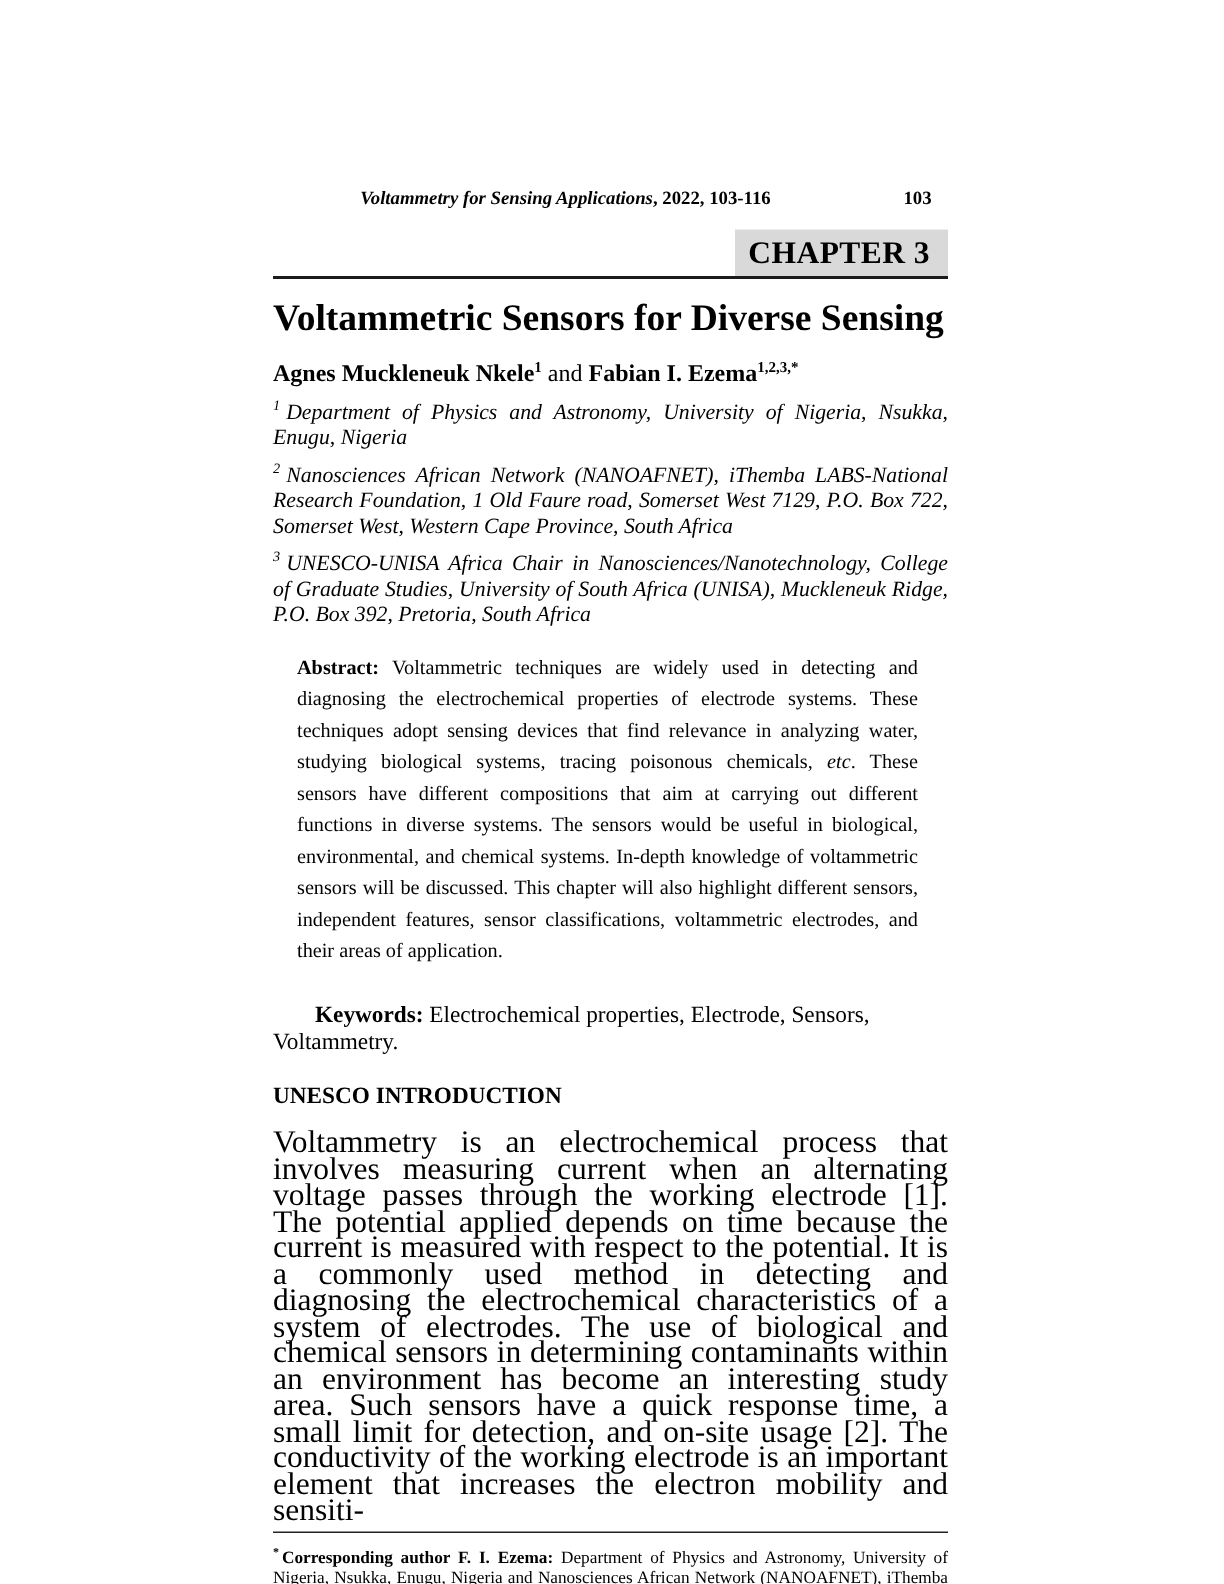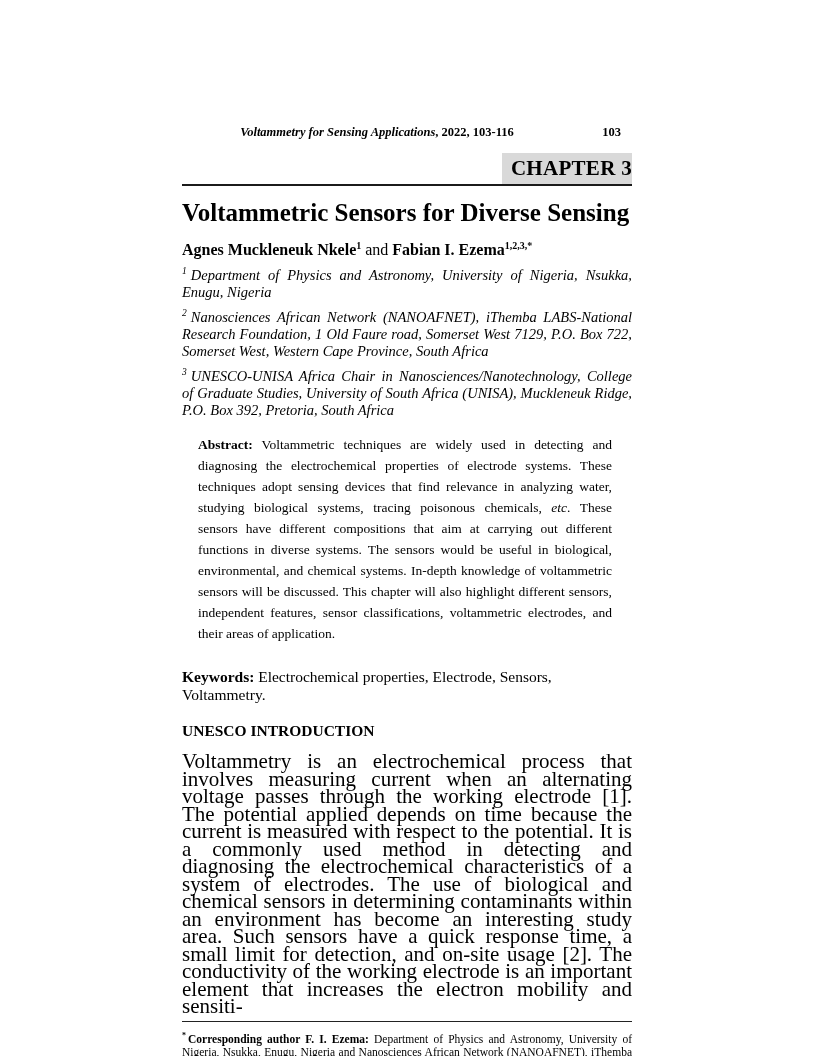--- a/index.html
+++ b/index.html
@@ -20,21 +20,21 @@
   .rh-center { display:block; text-align:center; padding-right:60px; }
   .rh-title { font-style:italic; }
   .page-number { position:absolute; right:11px; top:0; font-weight:bold; }
 
   
   .chapter-row { margin-top:11px; text-align:right; border-bottom:2px solid #1b1b1b; font-size:0; }
   .chapter-label {
     display:inline-block;
     background:#d9d9d9;
     font-size:21px; font-weight:bold;
-    padding:3px 0 3px 9px;
+    padding:3px 12px 3px 9px;
     letter-spacing:0.3px;
   }
 
   .article-title { font-size:25px; font-weight:bold; margin:12px 0 0 0; line-height:30px; }
 
   .authors { margin-top:13px; font-size:16px; }
   .author-name { font-weight:bold; }
   sup { vertical-align:super; line-height:0; }
   .authors sup { font-size:10px; font-weight:bold; }
 
@@ -46,21 +46,21 @@
 
   .abstract {
     margin:15px 20px 0 16px;
     font-size:13.5px; line-height:21px;
     text-align:justify;
   }
   .abstract-label { font-weight:bold; }
   .abstract-etc { font-style:italic; }
 
   .keywords { margin-top:24px; font-size:15.5px; }
-  .keywords-label { font-weight:bold; }
+  .keywords-label { font-weight:bold;margin-left:28px; }
 
   .section-heading { margin:18px 0 0 0; font-size:15.5px; font-weight:bold; }
 
   .body-paragraph {
     margin:13px 0 0 0;
     font-size:21px; line-height:17.5px;
     text-align:justify;
   }
 
   .footnote-rule { border:none; border-top:1.5px solid #222; margin:5px 0 4px 0; }

